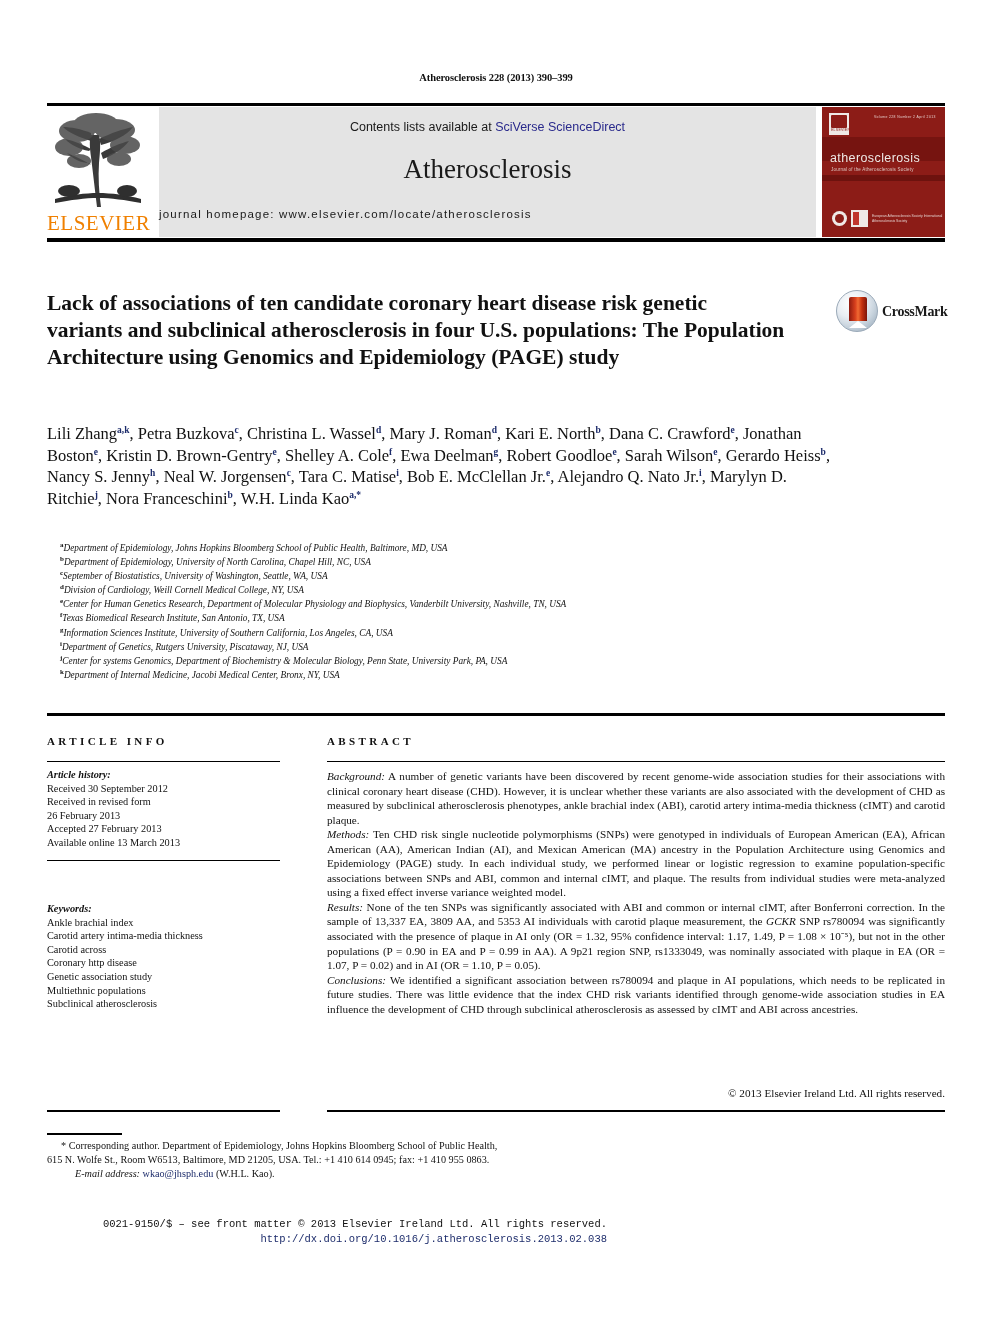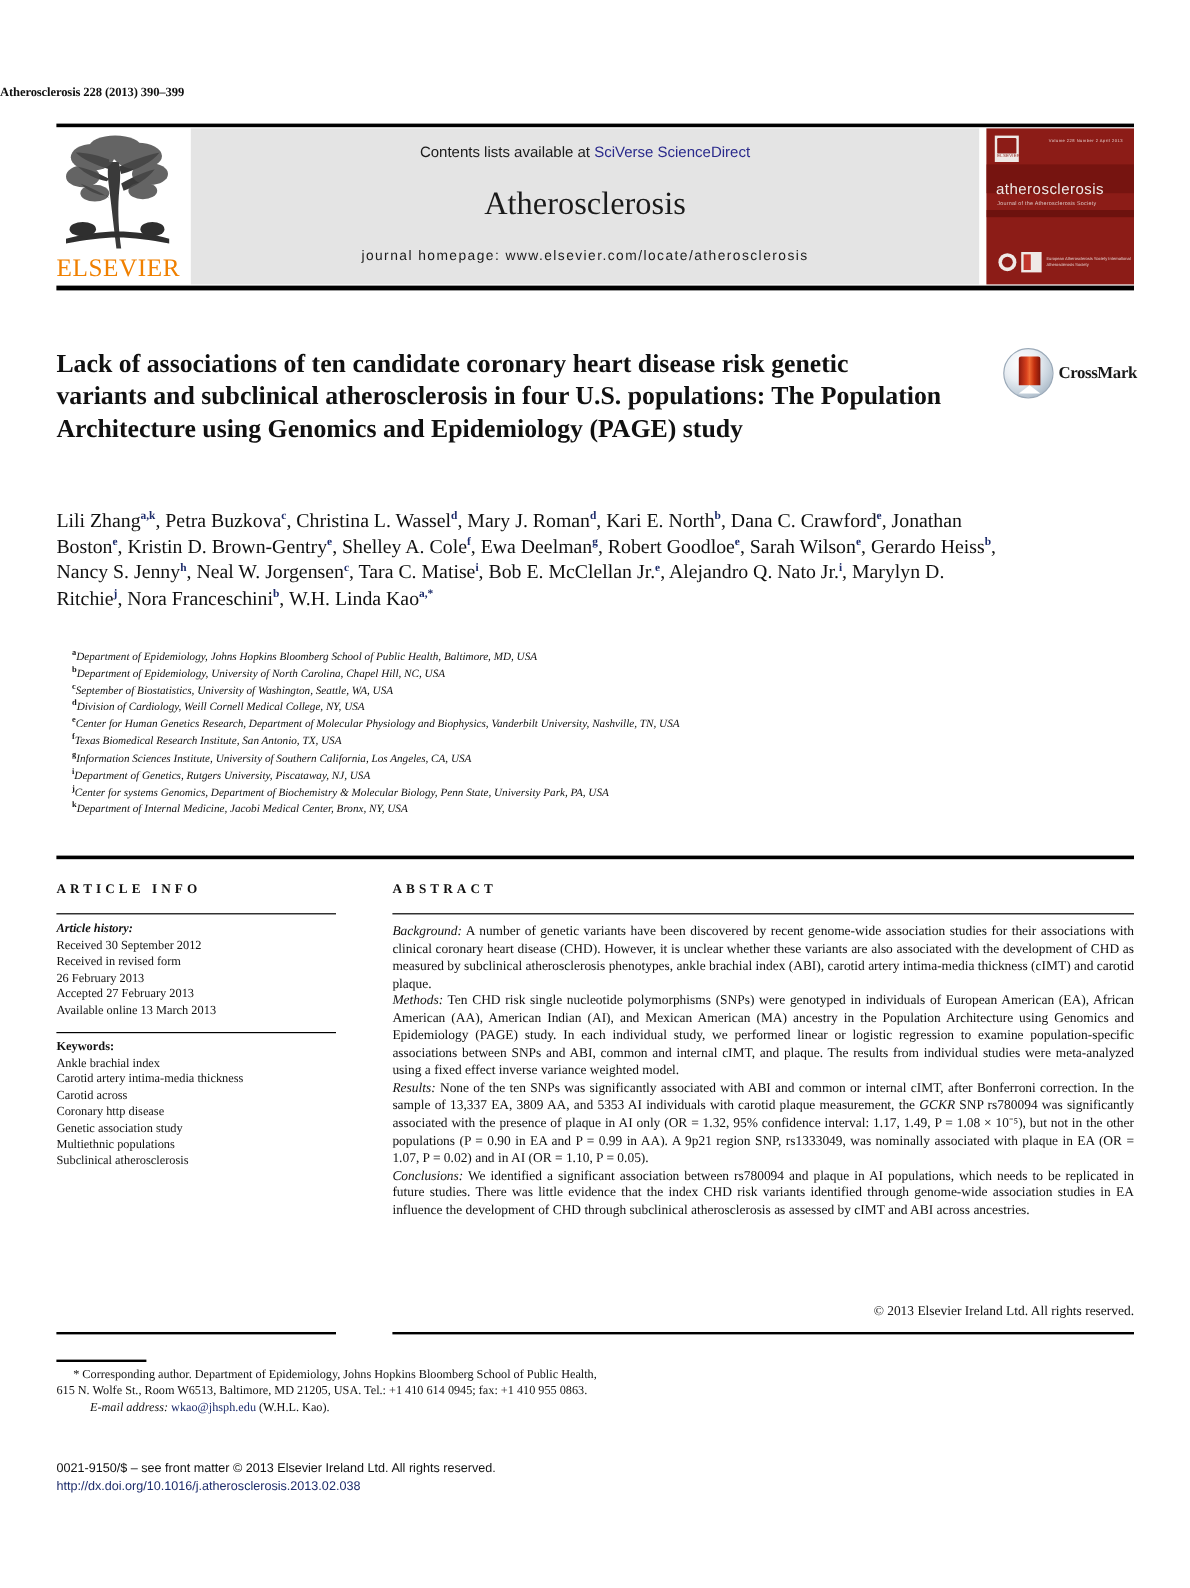--- a/index.html
+++ b/index.html
@@ -20,21 +20,21 @@
     left: 0; top: 0;
     width: 992px;
     height: 1323px;
   }
 
   
   .running-head {
     position: absolute;
     left: 0; top: 72px;
     width: 992px;
-    text-align: left;
+    text-align: center;
     font-size: 10.5px;
     font-weight: bold;
     letter-spacing: -0.1px;
     color: #111;
   }
 
   
   .rule-thick-top {
     position: absolute;
     left: 47px; top: 103px;
@@ -98,21 +98,20 @@
     width: 657px;
     text-align: center;
     font-family: "Liberation Serif", serif;
     font-size: 27px;
     color: #1a1a1a;
   }
   .homepage-line {
     position: absolute;
     left: 0; top: 101px;
     width: 657px;
-    text-align: center;
     font-family: "Liberation Sans", sans-serif;
     font-size: 11.5px;
     letter-spacing: 1.2px;
     color: #1a1a1a;
   }
   .cover-thumb {
     position: absolute;
     left: 775px; top: 0;
     width: 123px; height: 130px;
     background: #8c1c17;
@@ -343,21 +342,23 @@
   .keywords {
     position: absolute;
     left: 47px; top: 866px;
     width: 250px;
     font-family: "Liberation Serif", serif;
     font-size: 10.3px;
     line-height: 13.6px;
     color: #111;
   }
   .keywords .lbl {
-    font-weight: bold;
+    font-style: italic;
+    font-weight: bold;
+    margin-top: 36px;
   }
 
   
   .abstract-body {
     position: absolute;
     left: 327px; top: 769px;
     width: 618px;
     font-family: "Liberation Serif", serif;
     font-size: 11.2px;
     line-height: 14.55px;
@@ -408,24 +409,25 @@
     color: #111;
   }
   .corresponding .indent { display: inline-block; width: 14px; }
   .email-label { font-style: italic; }
   .email-link { color: #1d2c6b; }
 
   .issn-line {
     position: absolute;
     left: 47px; top: 1217px;
     width: 560px;
-    font-family: Liberation Sans, sans-serif;
+    font-family: Liberation Mono, monospace;
     font-size: 10.5px;
     line-height: 14.5px;
     color: #111;
+    text-align: right;
   }
   .doi-link {
     display: block;
     color: #1d2c6b;
   }
 </style>
 </head>
 <body>
 
 <div class="page">

